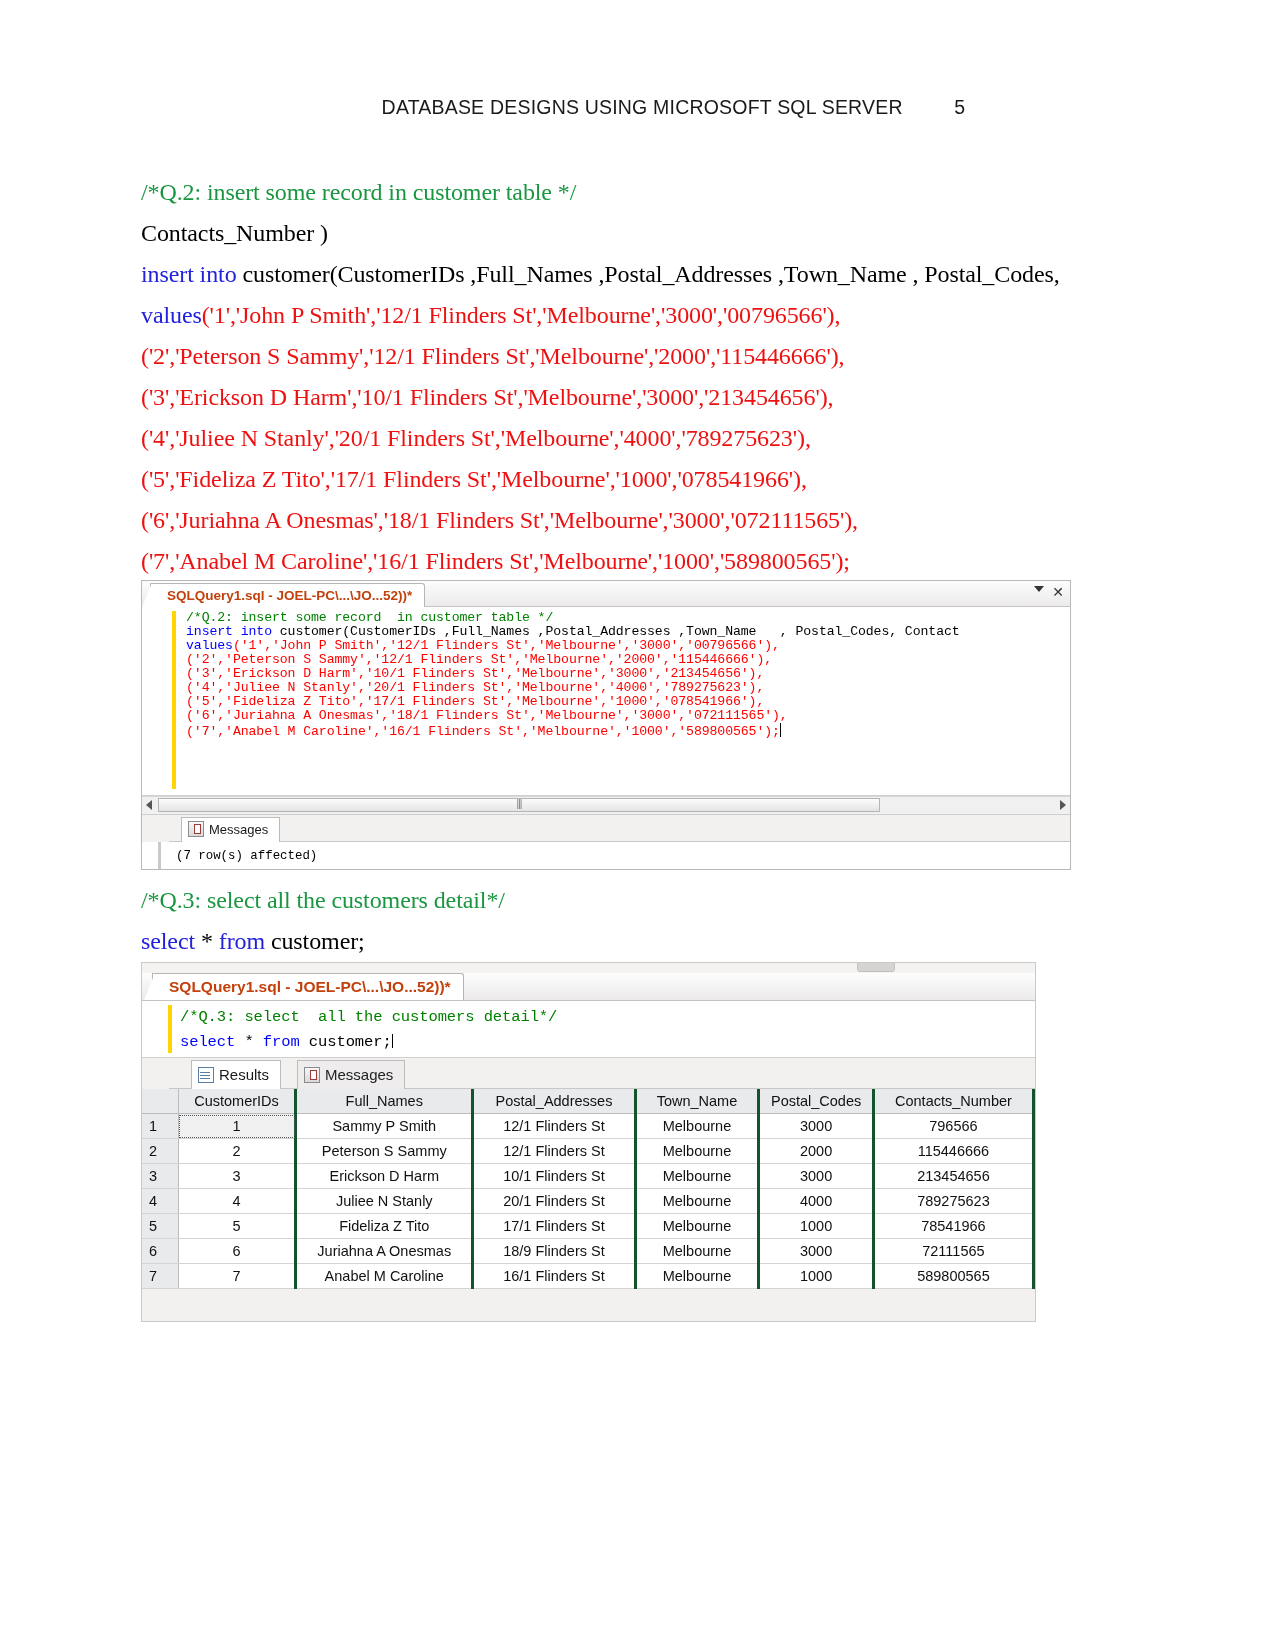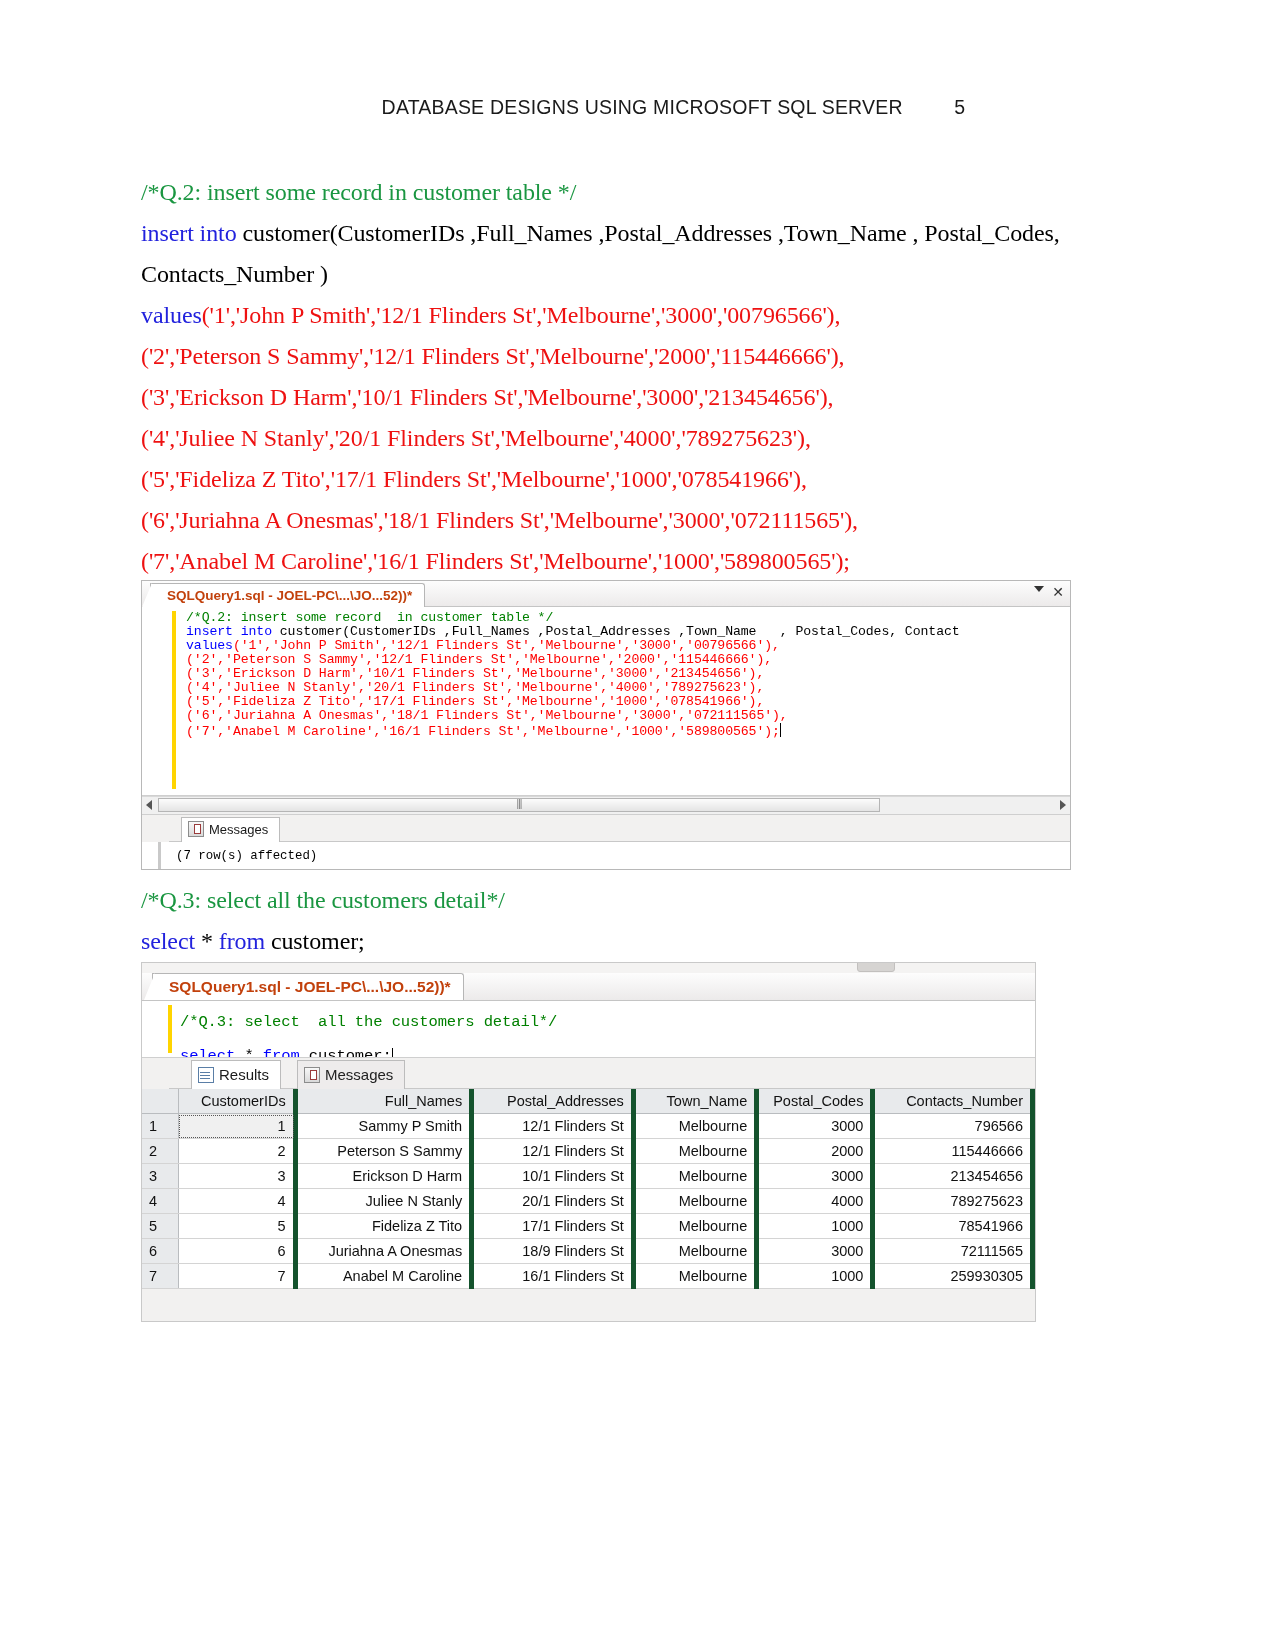--- a/index.html
+++ b/index.html
@@ -312,44 +312,44 @@
   }
   .ssms2 .ssms-tab:before {
     border-width: 0 0 27px 11px;
   }
   .ssms2 .ssms-tabstrip { height: 27px; }
   .ssms2 .code-area { height: 56px; }
   .ssms2 .gutter-bar { height: 48px; left: 26px; }
   .ssms2 .code-lines {
     left: 38px;
     font-size: 15.5px;
-    line-height: 34px;
+    line-height: 25px;
   }
   .ssms2 .results-tabstrip { height: 30px; }
   .ssms2 .rtab {
     height: 28px;
     line-height: 28px;
     font-size: 15px;
   }
 
   
   .grid {
     position: relative;
     background: #ffffff;
     border-collapse: collapse;
     width: 100%;
     font-family: "Liberation Sans", sans-serif;
     font-size: 14.5px;
     color: #111;
   }
   .grid th, .grid td {
-    border-right: 5px solid #14532d;
+    border-right: 3px solid #14532d;
     border-bottom: 1px solid #d4d4d4;
     padding: 4px 7px;
-    text-align: right;
+    text-align: center;
     font-weight: normal;
     white-space: nowrap;
     height: 20px;
     box-sizing: border-box;
   }
   .grid thead th {
     background: #e8eaec;
     border-bottom: 1px solid #b9bcbf;
     color: #111;
     font-size: 14.5px;
@@ -387,25 +387,25 @@
   <span class="hdr-page">5</span>
 </div>
 
 <div class="doc-body">
 
   <div class="doc-line">
     <span class="kw-green">/*Q.2: insert some record  in customer table */</span>
   </div>
 
   <div class="doc-line">
+    <span class="kw-black">Contacts_Number )</span>
+  </div>
+
+  <div class="doc-line">
     <span class="kw-blue">insert into</span><span class="kw-black"> customer(CustomerIDs ,Full_Names ,Postal_Addresses ,Town_Name  , Postal_Codes,</span>
-  </div>
-
-  <div class="doc-line">
-    <span class="kw-black">Contacts_Number )</span>
   </div>
 
   <div class="doc-line">
     <span class="kw-blue">values</span><span class="kw-red">('1','John P Smith','12/1 Flinders St','Melbourne','3000','00796566'),</span>
   </div>
 
   <div class="doc-line">
     <span class="kw-red">('2','Peterson S Sammy','12/1 Flinders St','Melbourne','2000','115446666'),</span>
   </div>
 
@@ -562,21 +562,21 @@
           <td>3000</td>
           <td>72111565</td>
         </tr>
         <tr>
           <td class="rownum">7</td>
           <td>7</td>
           <td>Anabel M Caroline</td>
           <td>16/1 Flinders St</td>
           <td>Melbourne</td>
           <td>1000</td>
-          <td>259930305</td>
+          <td>589800565</td>
         </tr>
       </tbody>
     </table>
   </div>
 </div>
 
 <div class="doc-body" style="top:880px;">
   <div class="doc-line">
     <span class="kw-green">/*Q.3: select  all the customers detail*/</span>
   </div>

